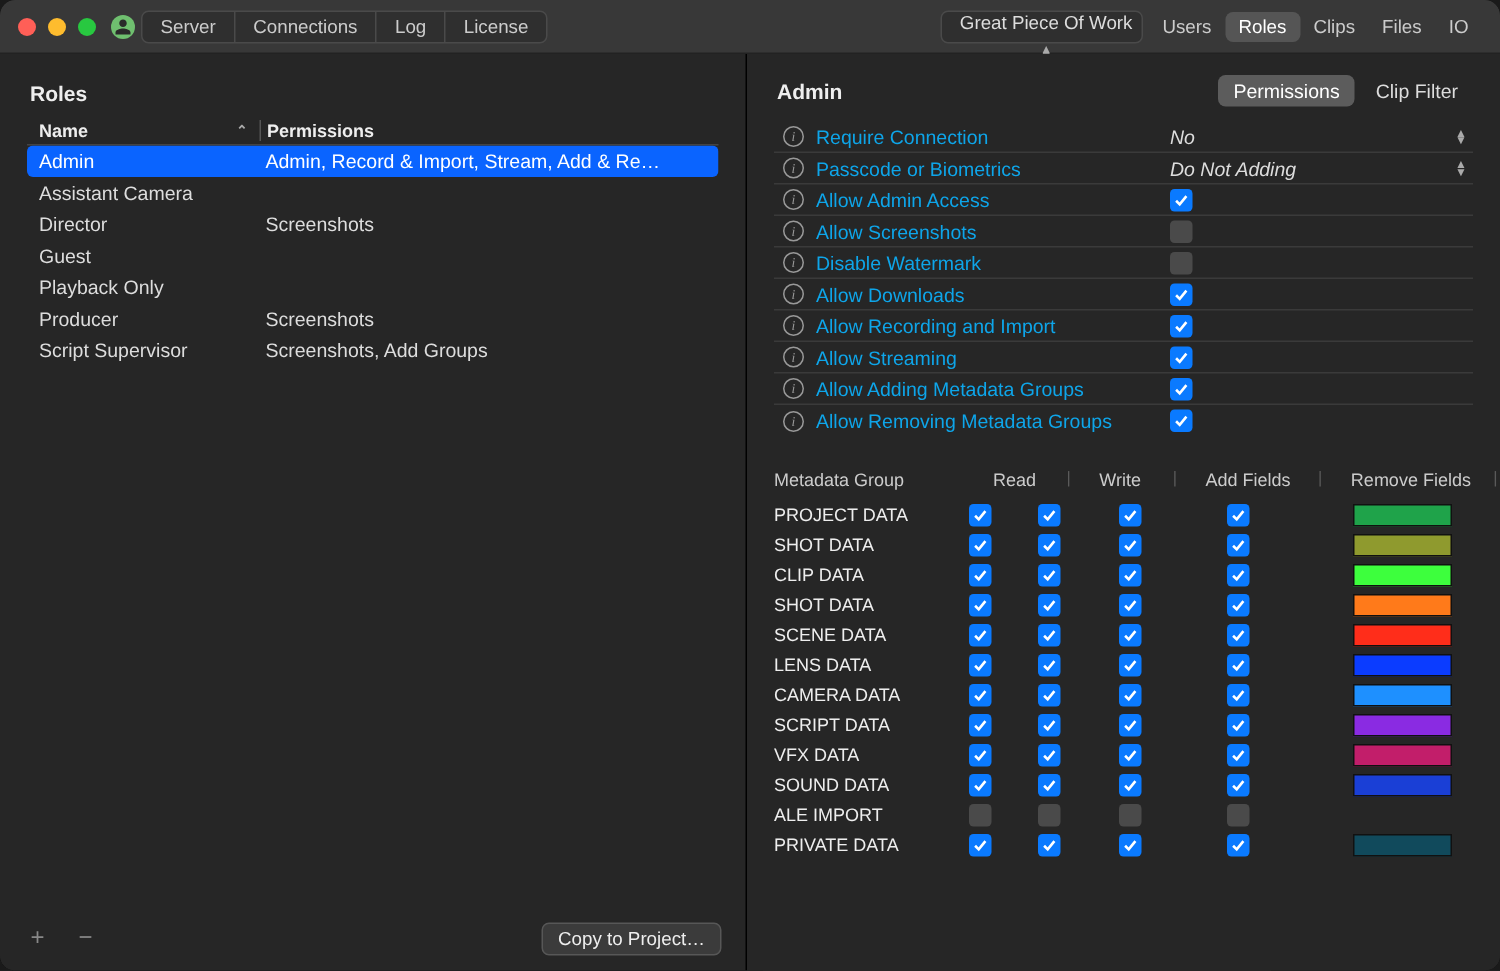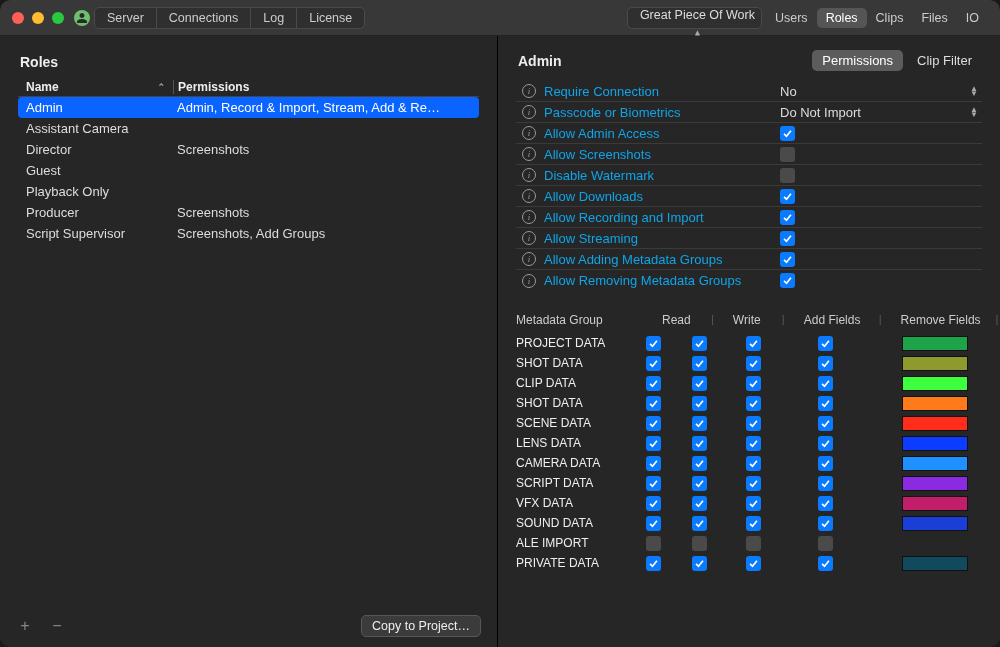--- a/index.html
+++ b/index.html
@@ -208,21 +208,21 @@
       border: 1.2px solid #999;
       border-radius: 50%;
       display: flex; align-items: center; justify-content: center;
       font-size: 9px; color: #999;
       font-style: italic;
       font-family: Georgia, serif;
       margin-left: 6px;
       flex-shrink: 0;
     }
     .perm-label { flex: 0 0 232px; padding-left: 2px; color: #0ea5e9; }
-    .perm-control { flex: 1; display: flex; align-items: center; }
+    .perm-control { flex: 1; display: flex; align-items: center; font-style: italic; }
     .select-like {
       flex: 1;
       display: flex;
       align-items: center;
       justify-content: space-between;
       color: #ddd;
       padding-right: 4px;
     }
     .updown2 { display: flex; flex-direction: column; line-height: 5px; font-size: 8px; color: #aaa; }
     .checkbox {
@@ -380,21 +380,21 @@
                   <span>▼</span>
                 </span>
               </div>
             </div>
           </div>
           <div class="perm-row">
             <div class="info-icon">i</div>
             <div class="perm-label">Passcode or Biometrics</div>
             <div class="perm-control">
               <div class="select-like">
-                <span>Do Not Import</span>
+                <span>Do Not Adding</span>
                 <span class="updown2">
                   <span>▲</span>
                   <span>▼</span>
                 </span>
               </div>
             </div>
           </div>
           <div class="perm-row">
             <div class="info-icon">i</div>
             <div class="perm-label">Allow Admin Access</div>

